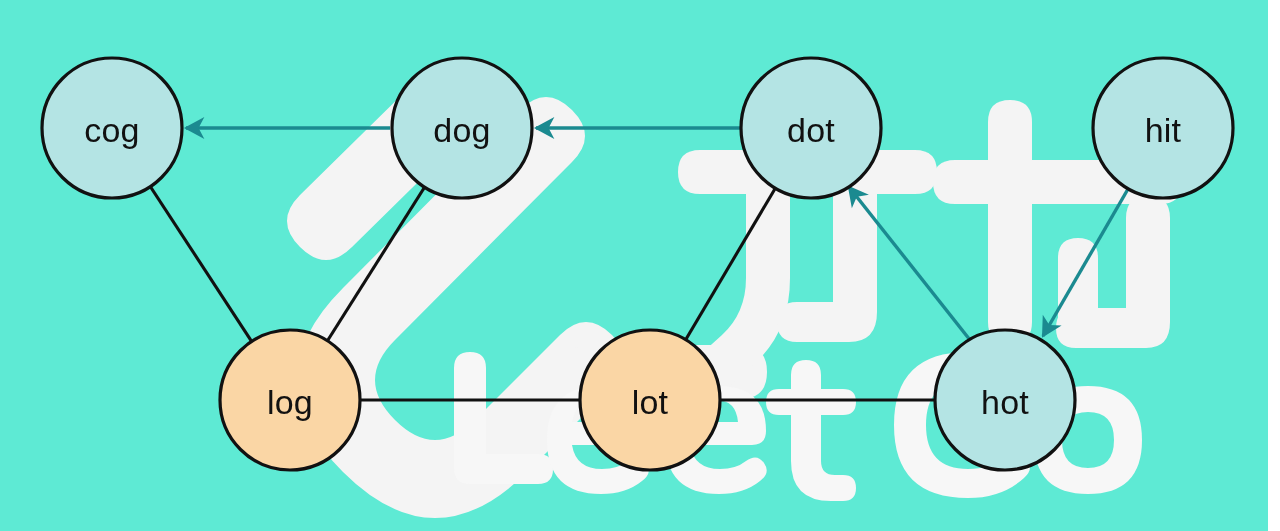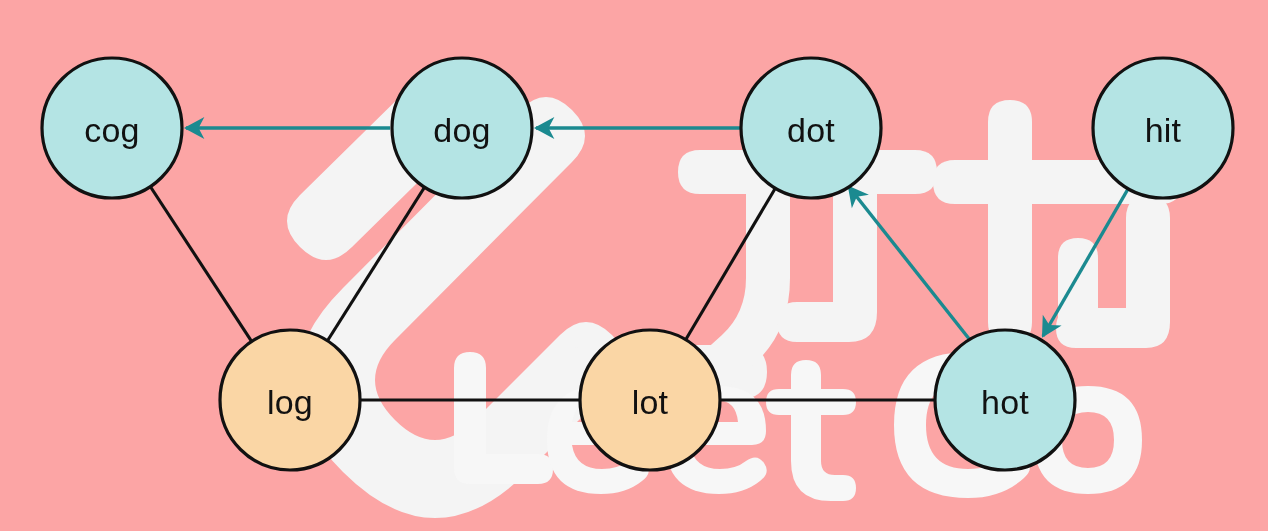--- a/index.html
+++ b/index.html
@@ -10,21 +10,21 @@
   body {
     font-family: "Liberation Sans", sans-serif;
     width: 1280px;
     height: 531px;
     overflow: hidden;
   }
   #canvas-root {
     position: relative;
     width: 1268px;
     height: 531px;
-    background: #fca5a5;
+    background: #5eead4;
   }
   svg#graph {
     position: absolute;
     left: 0;
     top: 0;
     width: 1280px;
     height: 531px;
     display: block;
   }
   .node-circle {

